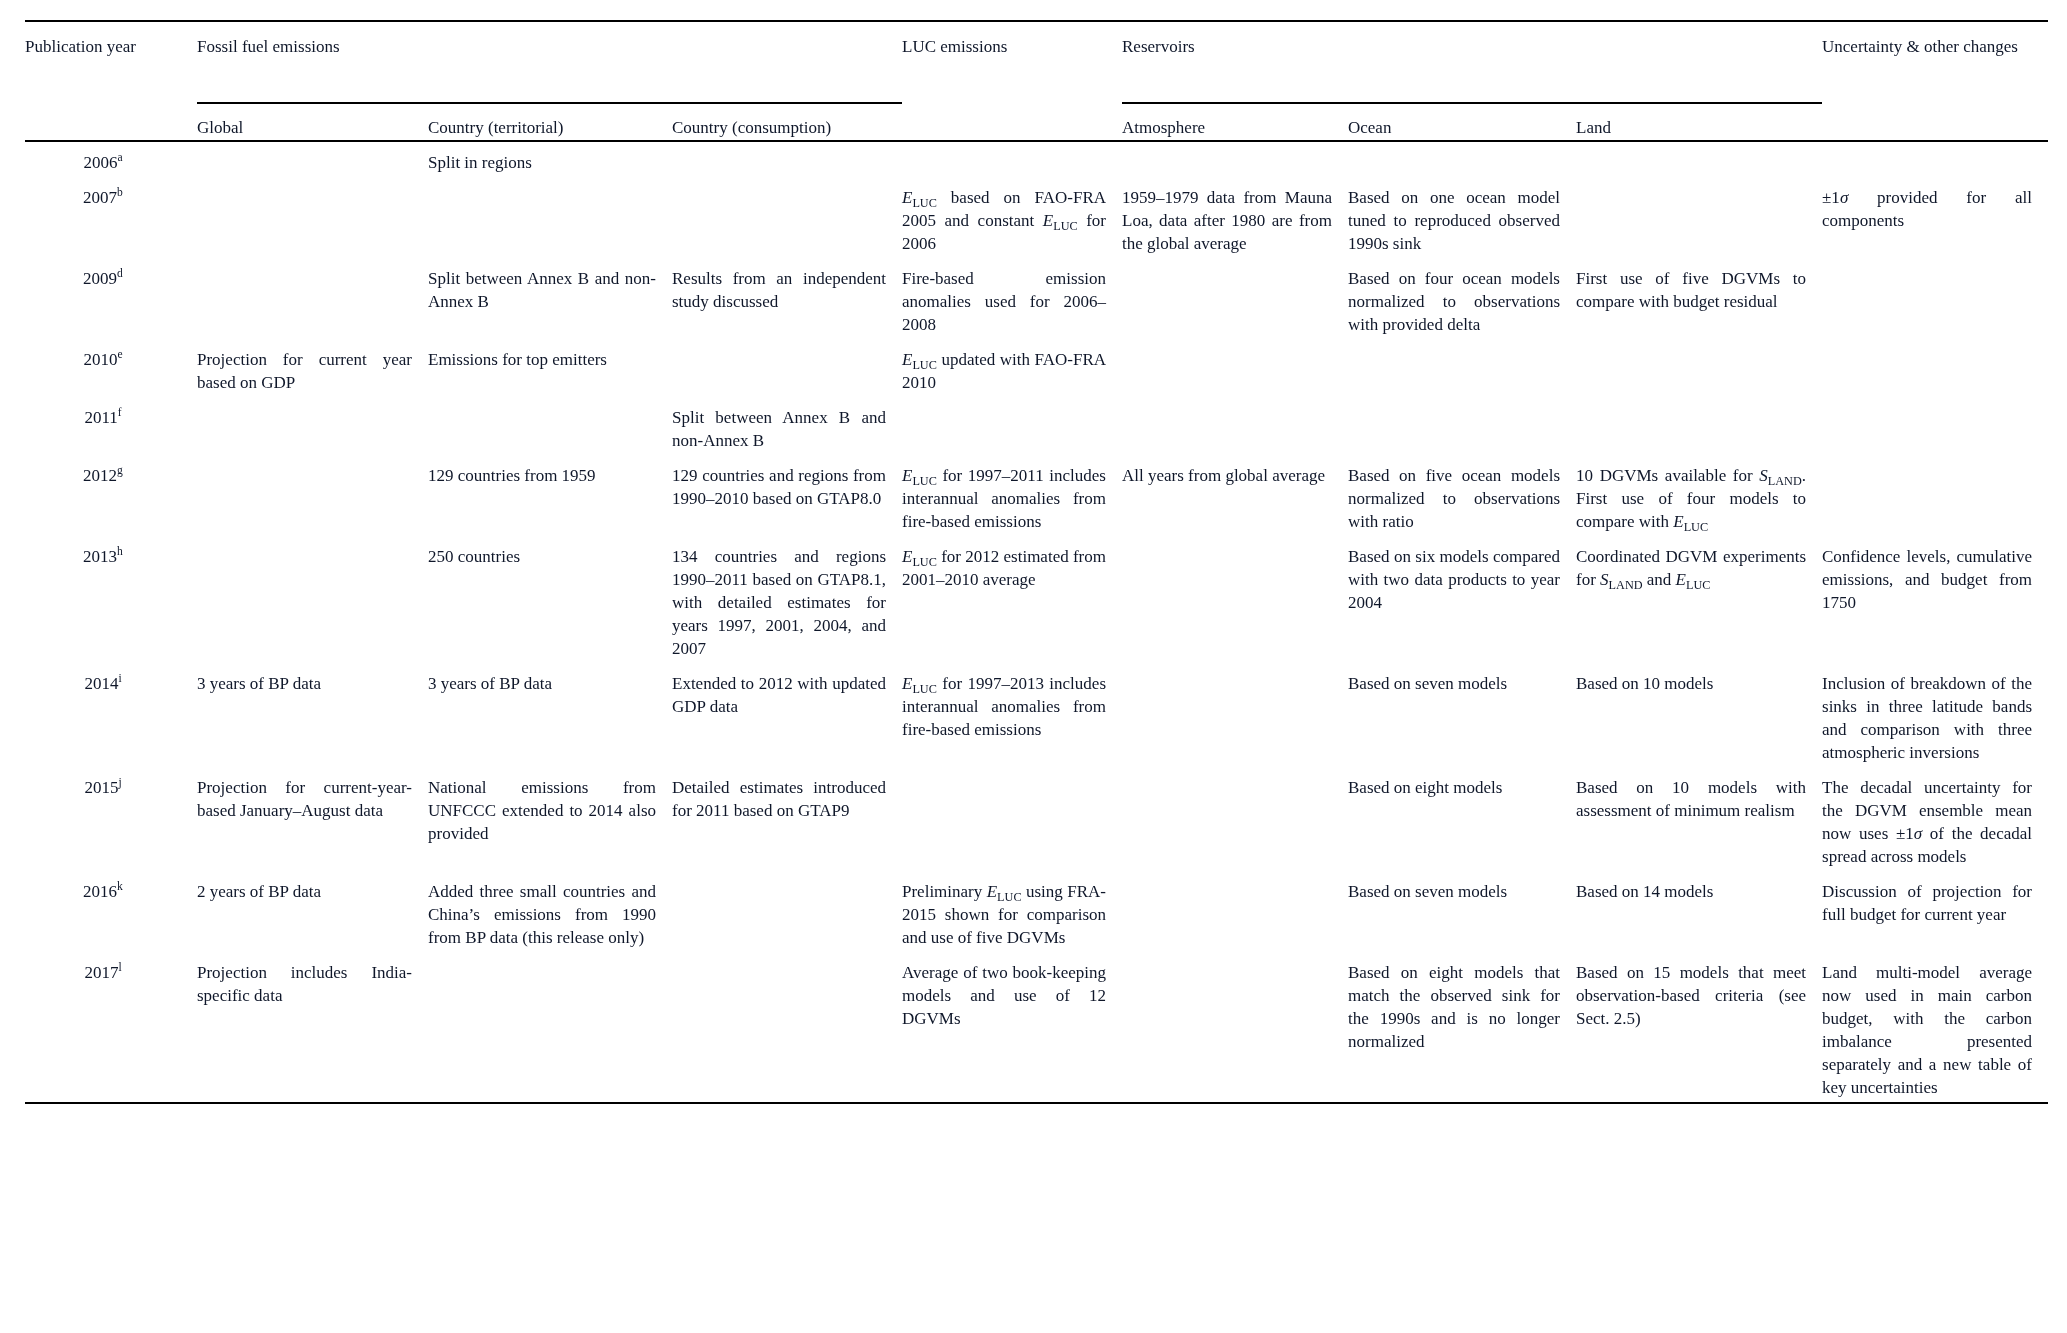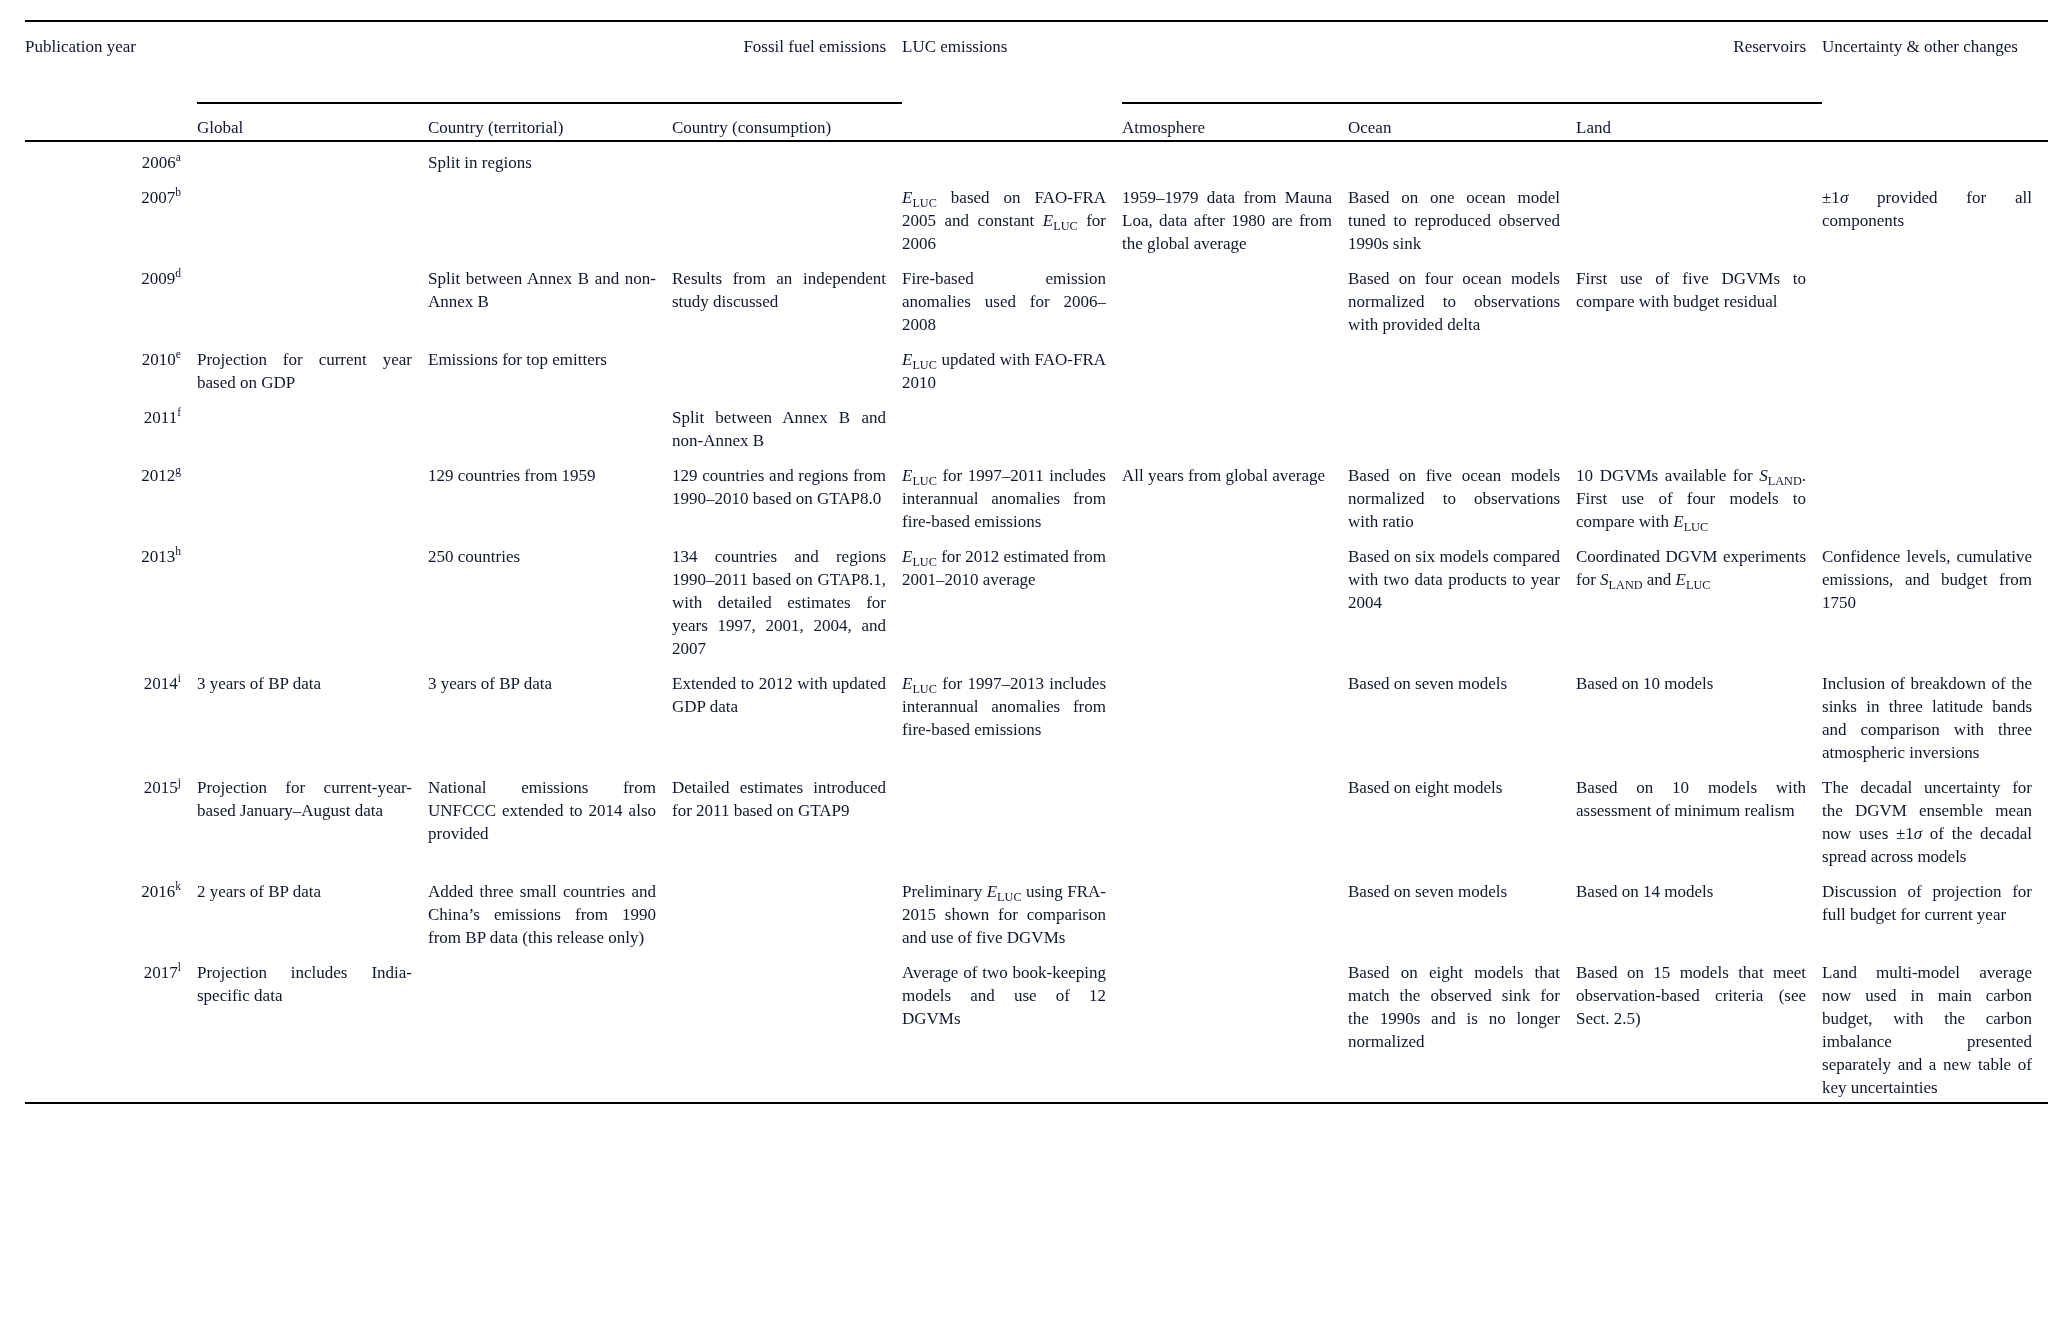--- a/index.html
+++ b/index.html
@@ -13,27 +13,27 @@
     width:2023px; margin:20px 0 0 25px;
     border-top:2.5px solid #000; border-bottom:2.5px solid #000;
     font-size:17px; line-height:23px;
   }
   th,td {
     vertical-align:top; font-weight:normal; text-align:left;
     padding:0 16px 0 0; word-wrap:break-word;
   }
   thead tr.group th { padding-top:13px; }
   th.span-head {
-    text-align:right; border-bottom:2px solid #000; padding-bottom:44px;
+    text-align:left; border-bottom:2px solid #000; padding-bottom:44px;
   }
   thead tr.sub th {
     padding-top:12px; padding-bottom:1px; border-bottom:2.5px solid #000;
   }
   tbody td { padding-top:9px; padding-bottom:3px; text-align:justify; }
-  tbody td.c-year { text-align:right; white-space:nowrap; }
+  tbody td.c-year { text-align:center; white-space:nowrap; }
   sup { font-size:0.68em; line-height:0; vertical-align:super; }
   sub { font-size:0.72em; line-height:0; vertical-align:sub; }
   i { font-style:italic; }
 </style>
 </head>
 <body>
 
 <div class="page">
   <table class="methods">
     <colgroup>

